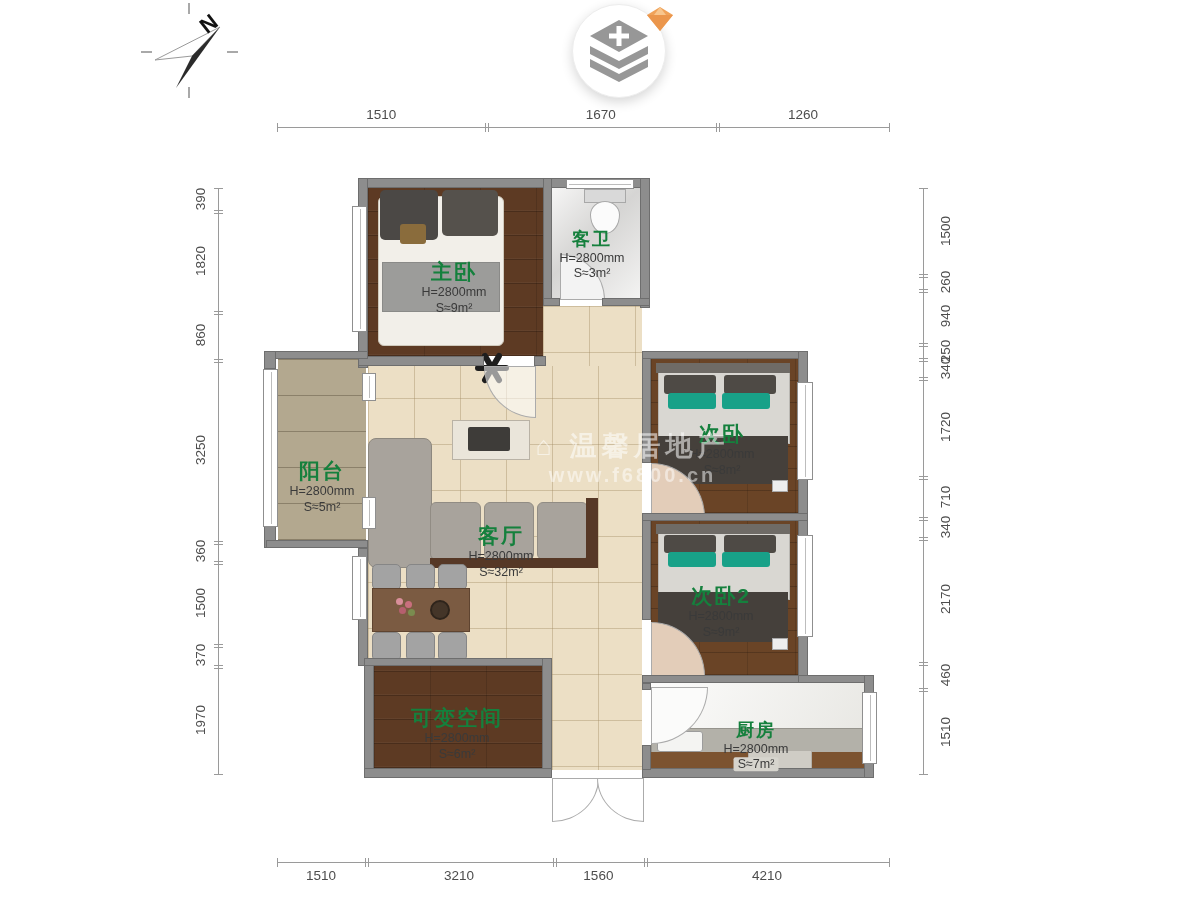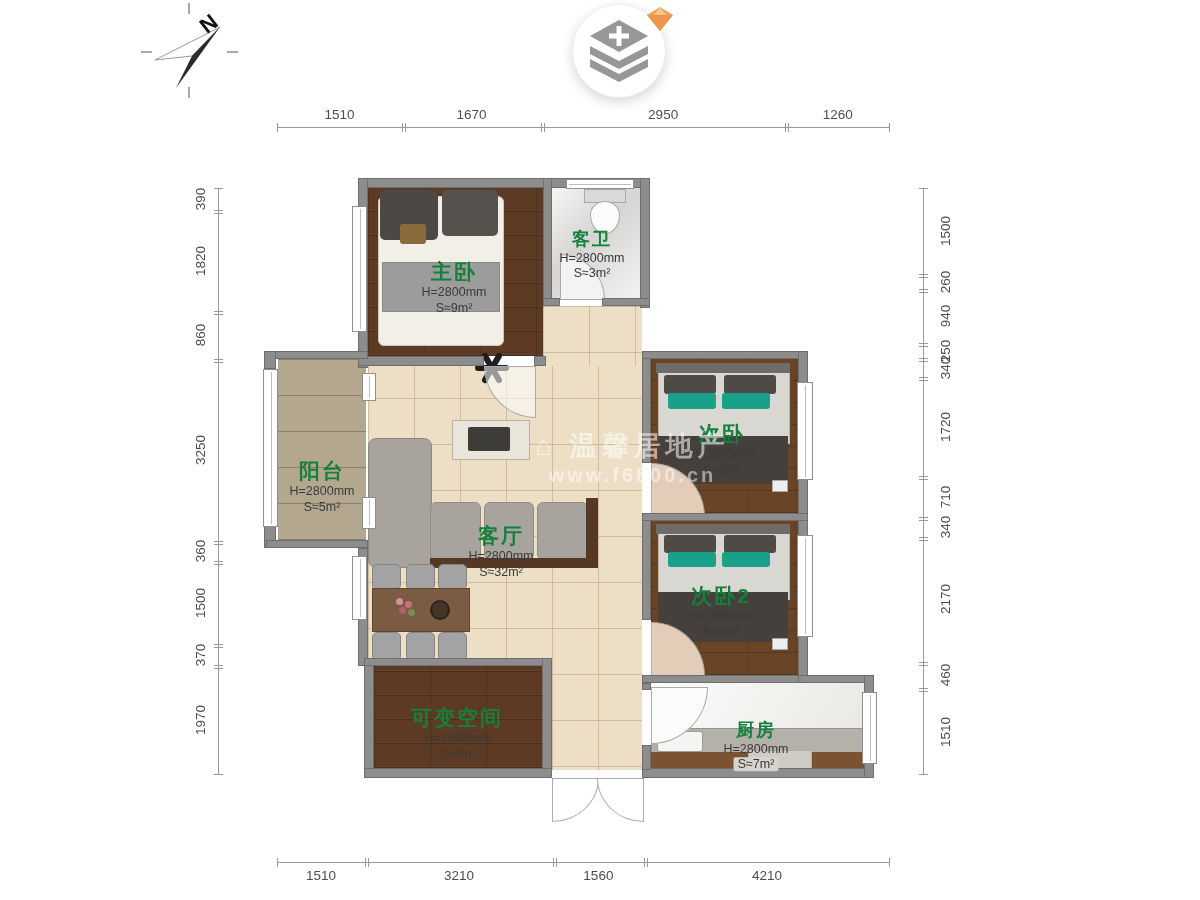--- a/index.html
+++ b/index.html
@@ -266,23 +266,20 @@
   </div>
 
   <div class="dim h dim-top" style="left:277px;top:104px;width:613px;height:30px;">
     <i class="axis"></i>
   <div class="seg" style="flex-grow: 1510;">
         <span class="dlabel">1510</span>
       </div>
       <div class="seg" style="flex-grow: 1670;">
         <span class="dlabel">1670</span>
       </div>
-      <div class="seg" style="flex-grow: 2950;">
-        <span class="dlabel">2950</span>
-      </div>
       <div class="seg" style="flex-grow: 1260;">
         <span class="dlabel">1260</span>
       </div>
     </div>
   <div class="dim h dim-bottom" style="left:277px;top:856px;width:613px;height:30px;">
     <i class="axis"></i>
   <div class="seg" style="flex-grow: 1510;">
         <span class="dlabel">1510</span>
       </div>
       <div class="seg" style="flex-grow: 3210;">

